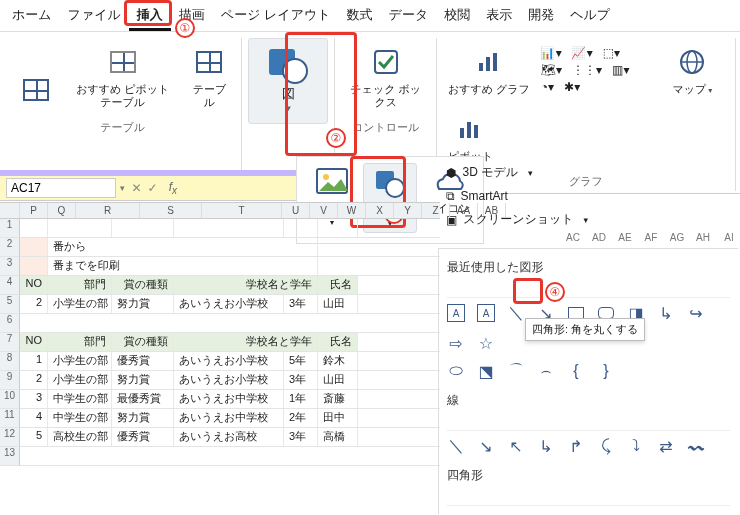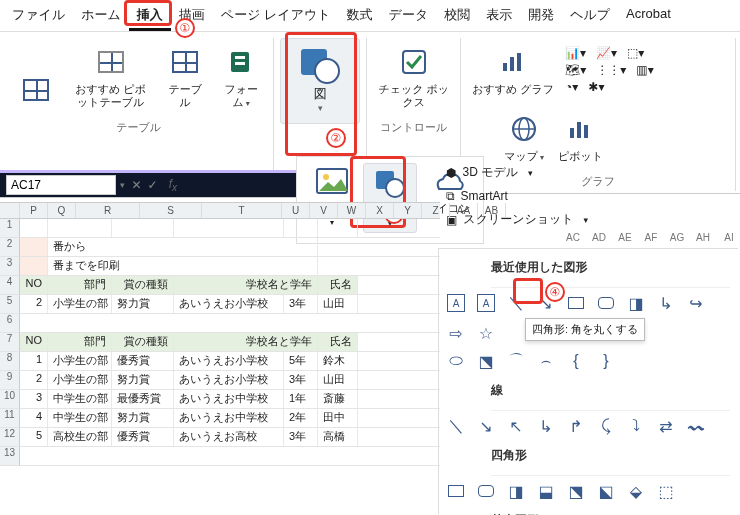--- a/index.html
+++ b/index.html
@@ -29,27 +29,27 @@
   .zu-big .ic svg { display:block; }
 
   
   .sub { position:absolute; left:296px; top:156px; display:flex; gap:4px; align-items:flex-start; padding:6px 8px 10px; background:#fff; border:1px solid #ddd; }
   .sub .sbtn { display:flex; flex-direction:column; align-items:center; width:54px; padding:4px 2px; }
   .sub .sbtn .lab { font-size:11px; margin-top:2px; line-height:1.15; text-align:center; }
   .sub .hl { background:#eef1f4; border:1px solid #d7dbe1; border-radius:3px; }
 
   
   .gallery { position:absolute; left:438px; top:156px; width:300px; background:#fff; border-left:1px solid #ddd; border-top:1px solid #ddd; padding:4px 8px 6px; }
-  .gallery .sec { font-size:12px; color:#333; font-weight:700; padding:6px 0 11px; border-bottom:1px solid #eee; margin-bottom:2px;margin-left:44px;}
+  .gallery .sec { font-size:12px; color:#333; font-weight:400; padding:6px 0 21px; border-bottom:1px solid #eee; margin-bottom:2px;}
   .gallery .row { display:flex; flex-wrap:wrap; gap:12px; padding:4px 0 6px; color:#3a5a8a; font-size:16px; }
   .gallery .cell { width:18px; height:18px; display:flex; align-items:center; justify-content:center; }
   .tooltip { position:absolute; background:#fff; border:1px solid #bbb; padding:3px 6px; font-size:11px; white-space:nowrap; box-shadow:0 2px 4px rgba(0,0,0,.15); }
 
   
-  .fbar { position:absolute; left:0; top:170px; display:flex; align-items:center; padding:2px 6px; border-top:3px solid #c4b5fd; border-bottom:1px solid #ccc; width:296px; background:#0f172a; }
+  .fbar { position:absolute; left:0; top:170px; display:flex; align-items:center; padding:2px 6px; border-top:6px solid #c4b5fd; border-bottom:1px solid #ccc; width:296px; background:#fef9c3; }
   .fbar .namebox { width:110px; border:1px solid #ccc; padding:2px 4px; font-size:12px; background:#fff; }
   .fbar .fx { padding:0 8px; color:#666; }
   .fbar .btns span { color:#888; padding:0 3px; }
 
   
   .sheet { position:absolute; left:0; top:202px; width:440px; }
   .colhdr { display:flex; background:#eef1f3; border-top:1px solid #ccc; border-bottom:1px solid #ccc; }
   .colhdr span { flex:0 0 28px; text-align:center; font-size:10px; color:#555; border-right:1px solid #ddd; padding:2px 0;}
   .rows { display:flex; }
   .rownums { width:20px; }
@@ -65,32 +65,31 @@
   .tbl::after{content:"";position:absolute;top:0;bottom:0;left:50%;border-left:2px solid #3a5a8a;}
 
   
   .colhdr2 { position:absolute; left:442px; top:208px; display:flex; }
   .colhdr2 span { width:26px; text-align:center; font-size:10px; color:#777; }
 </style>
 </head>
 <body>
 
 <div class="menubar">
+  <span>ホーム</span>
   <span>ファイル</span>
-  <span>ホーム</span>
   <span class="active">挿入</span>
   <span>描画</span>
   <span>ページ レイアウト</span>
   <span>数式</span>
   <span>データ</span>
   <span>校閲</span>
   <span>表示</span>
   <span>開発</span>
   <span>ヘルプ</span>
-  <span>Acrobat</span>
 </div>
 
 <div class="redbox" style="left:124px; top:0; width:48px; height:26px;"></div>
 <div class="badge" style="left:175px; top:18px;">①</div>
 
 <div class="ribbon">
   <div class="group">
     <div class="group-row">
       <div class="rbtn">
         <div class="ic">
@@ -101,30 +100,20 @@
         <div class="ic">
             <div class="tbl" style="border-color:#888"></div>
           </div>
         <div class="lab">おすすめ ピボットテーブル</div>
       </div>
       <div class="rbtn">
         <div class="ic">
             <div class="tbl"></div>
           </div>
         <div class="lab">テーブル</div>
-      </div>
-      <div class="rbtn">
-        <div class="ic">
-            <svg width="26" height="26">
-              <rect x="3" y="3" width="18" height="20" rx="2" fill="#1c6b52"></rect>
-              <rect x="7" y="7" width="10" height="3" fill="#fff"></rect>
-              <rect x="7" y="13" width="10" height="3" fill="#fff"></rect>
-            </svg>
-          </div>
-        <div class="lab"><span>フォーム</span><span class="drop"></span></div>
       </div>
     </div>
     <div class="group-label">テーブル</div>
   </div>
 
   <div class="group" style="border-right:1px solid #ddd;">
     <div class="zu-big">
       <div class="ic">
         <svg width="46" height="40">
             <rect x="4" y="4" width="26" height="26" rx="3" fill="#3a77b5"></rect>

